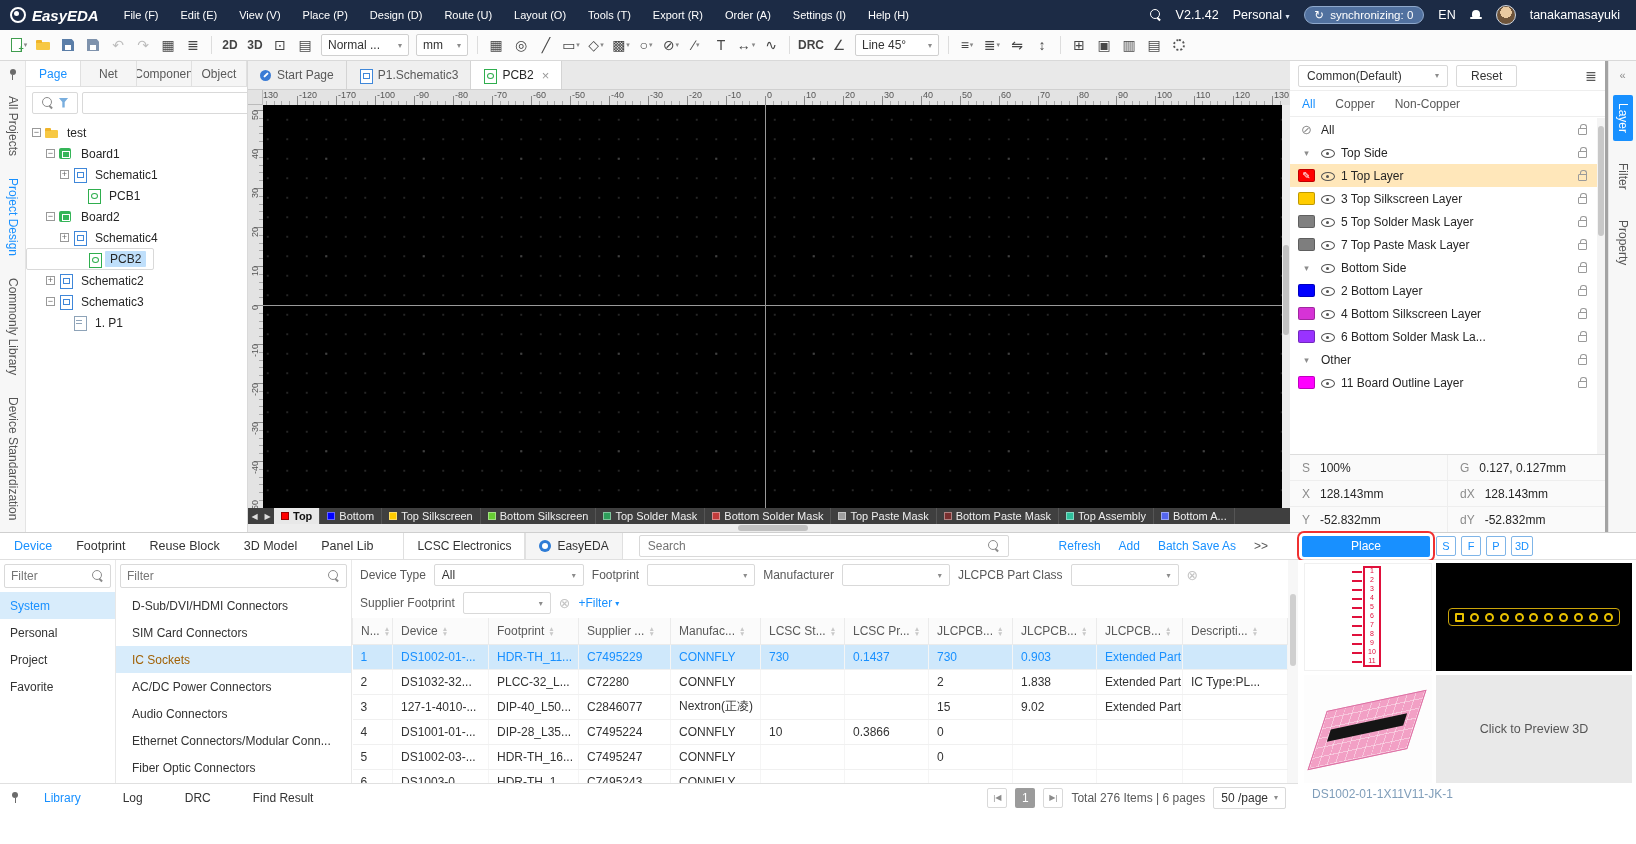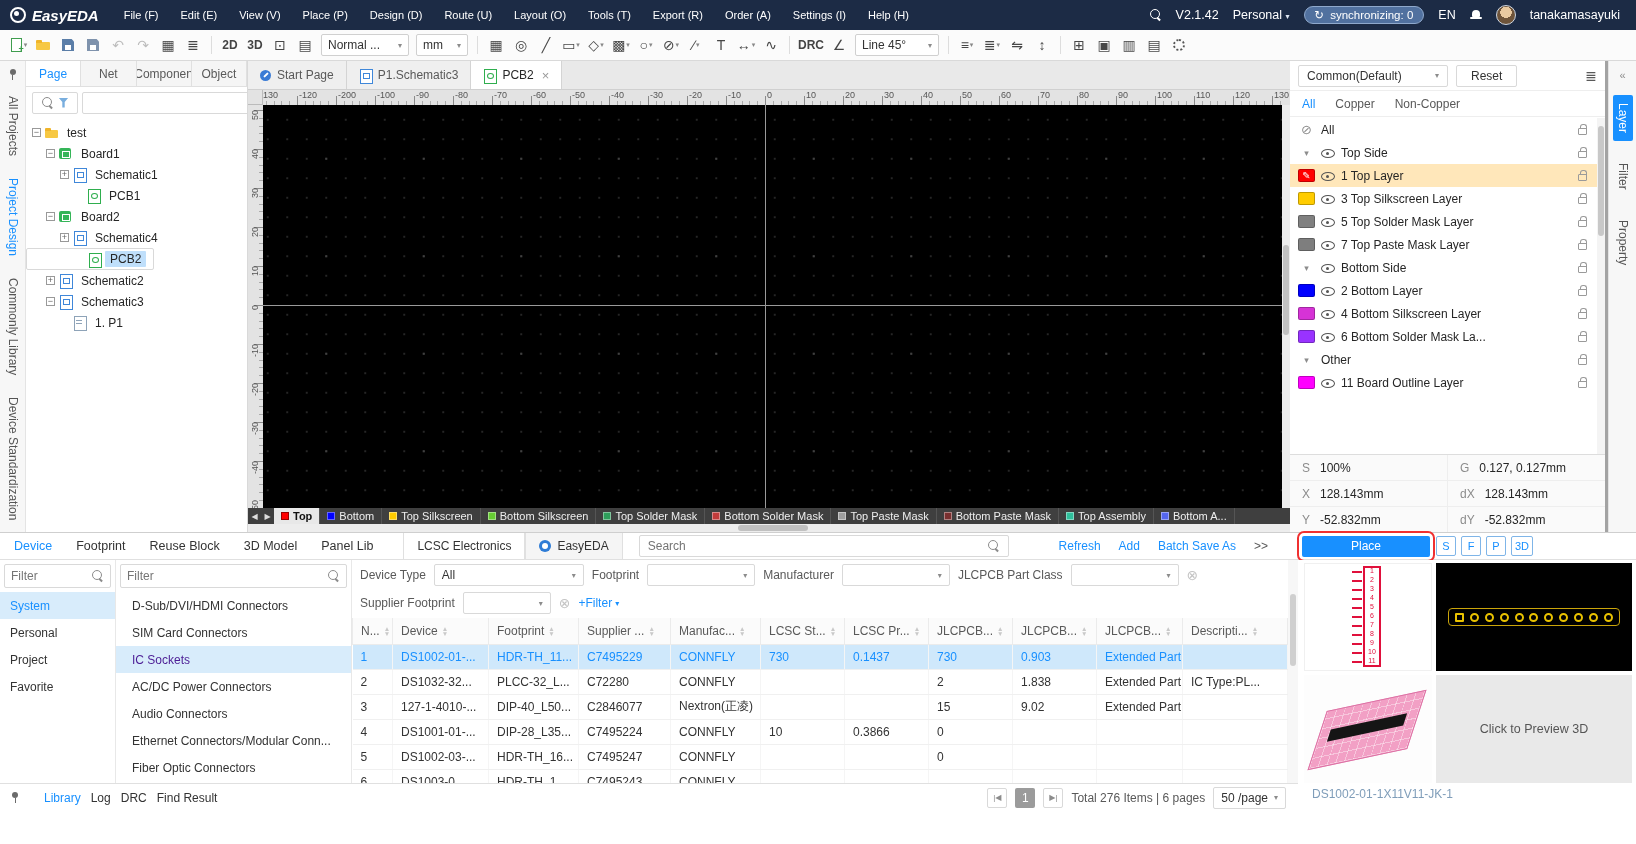--- a/index.html
+++ b/index.html
@@ -187,21 +187,21 @@
   .mini-btn{min-width:20px;height:20px;border:1px solid #7fb5e8;background:#fff;color:#1890ff;border-radius:2px;font-size:11px;display:inline-flex;align-items:center;justify-content:center;padding:0 3px;font-family:inherit}
 
   .lib-body{position:absolute;top:27px;left:0;right:0;height:223px}
   .scope-col{position:absolute;left:0;top:0;width:116px;height:100%;border-right:1px solid #e8e8e8}
   .col-search{margin:4px;height:24px;border:1px solid #d9d9d9;border-radius:2px;display:flex;align-items:center;padding:0 6px;gap:4px}
   .col-search input{flex:1;min-width:0;border:none;outline:none;font-size:12px;font-family:inherit}
   .scope-item{height:27px;display:flex;align-items:center;padding-left:10px;color:#333}
   .scope-item.act{background:#d8ecfb;color:#1890ff}
   .cat-col{position:absolute;left:116px;top:0;width:236px;height:100%;border-right:1px solid #e8e8e8;overflow:hidden}
   .cat-item{height:27px;display:flex;align-items:center;padding-left:16px;color:#333;white-space:nowrap;overflow:hidden}
-  .cat-item.act{background:#d8ecfb;color:#4c1d95}
+  .cat-item.act{background:#d8ecfb;color:#a16207}
 
   .table-col{position:absolute;left:352px;top:0;width:936px;height:100%;overflow:hidden}
   .frow1{display:flex;align-items:center;gap:8px;height:30px;padding-left:8px;color:#595959}
   .frow2{display:flex;align-items:center;gap:8px;height:26px;padding-left:8px;color:#595959}
   .sel{height:22px;border:1px solid #d9d9d9;border-radius:2px;background:#fff;display:inline-flex;align-items:center;justify-content:space-between;padding:0 7px;color:#333}
   .clear-x{color:#c4c4c4;font-size:14px}
   .plus-filter{color:#1890ff;display:inline-flex;gap:3px;align-items:center}
   .tbl-wrap{position:absolute;top:58px;left:0;right:0;bottom:0;overflow:hidden}
   table{border-collapse:collapse;table-layout:fixed;width:100%}
   th{height:26px;background:#fbfbfb;border:1px solid #ebebeb;border-top:none;font-weight:normal;color:#595959;text-align:left;padding:0 8px;white-space:nowrap;overflow:hidden}
@@ -225,21 +225,21 @@
   .pad{width:9px;height:9px;border:2px solid #e8c100;border-radius:50%}
   .pad.sq{border-radius:1px}
   .pcb-3d{position:absolute;left:12px;top:28px;width:102px;height:54px;transform:rotate(-12deg) skewX(-30deg);
     background:repeating-linear-gradient(90deg,rgba(255,255,255,.4) 0 1px,transparent 1px 9px),
                repeating-linear-gradient(0deg,rgba(255,255,255,.4) 0 1px,transparent 1px 9px),#f2a0c5;
     border:1px solid #db6fa3}
   .conn-3d{position:absolute;left:24px;top:47px;width:78px;height:11px;transform:rotate(-12deg) skewX(-30deg);background:#151515}
   .preview-name{position:absolute;left:1312px;top:254px;color:#7f9db9}
 
   .lib-bottom{position:absolute;top:250px;left:0;width:1298px;height:28px;border-top:1px solid #e0e0e0;display:flex;align-items:center;background:#fff}
-  #lb-tabs{display:flex;gap:10px;margin-left:24px}
+  #lb-tabs{display:flex;gap:42px;margin-left:24px}
   .lb-tab{color:#333}
   .lb-tab.act{color:#1890ff}
   .pgr{margin-left:auto;display:flex;align-items:center;gap:8px;padding-right:12px;color:#595959}
   .pg-btn{width:20px;height:20px;border:1px solid #d9d9d9;background:#fff;border-radius:2px;display:inline-flex;align-items:center;justify-content:center;font-size:8px;color:#8c8c8c}
   .pg-cur{width:20px;height:20px;background:#9b9b9b;color:#fff;display:inline-flex;align-items:center;justify-content:center;border-radius:2px}
   .pp-sel{height:22px;border:1px solid #d9d9d9;border-radius:2px;display:inline-flex;align-items:center;gap:6px;padding:0 7px;background:#fff;color:#333}
 </style>
 </head>
 <body>
 
@@ -490,21 +490,21 @@
         <div class="dtab act">
           <span class="ticon pcb"></span>
           <span>PCB2</span>
           <span class="x">×</span>
         </div>
       </div>
     <div class="ruler-corner"></div>
     <div class="hruler" id="hruler">
         <span class="hnum" style="left: -5px;">-130</span>
         <span class="hnum" style="left: 34px;">-120</span>
-        <span class="hnum" style="left: 73px;">-200</span>
+        <span class="hnum" style="left: 73px;">-170</span>
         <span class="hnum" style="left: 112px;">-100</span>
         <span class="hnum" style="left: 151px;">-90</span>
         <span class="hnum" style="left: 190px;">-80</span>
         <span class="hnum" style="left: 229px;">-70</span>
         <span class="hnum" style="left: 268px;">-60</span>
         <span class="hnum" style="left: 307px;">-50</span>
         <span class="hnum" style="left: 346px;">-40</span>
         <span class="hnum" style="left: 385px;">-30</span>
         <span class="hnum" style="left: 424px;">-20</span>
         <span class="hnum" style="left: 463px;">-10</span>

